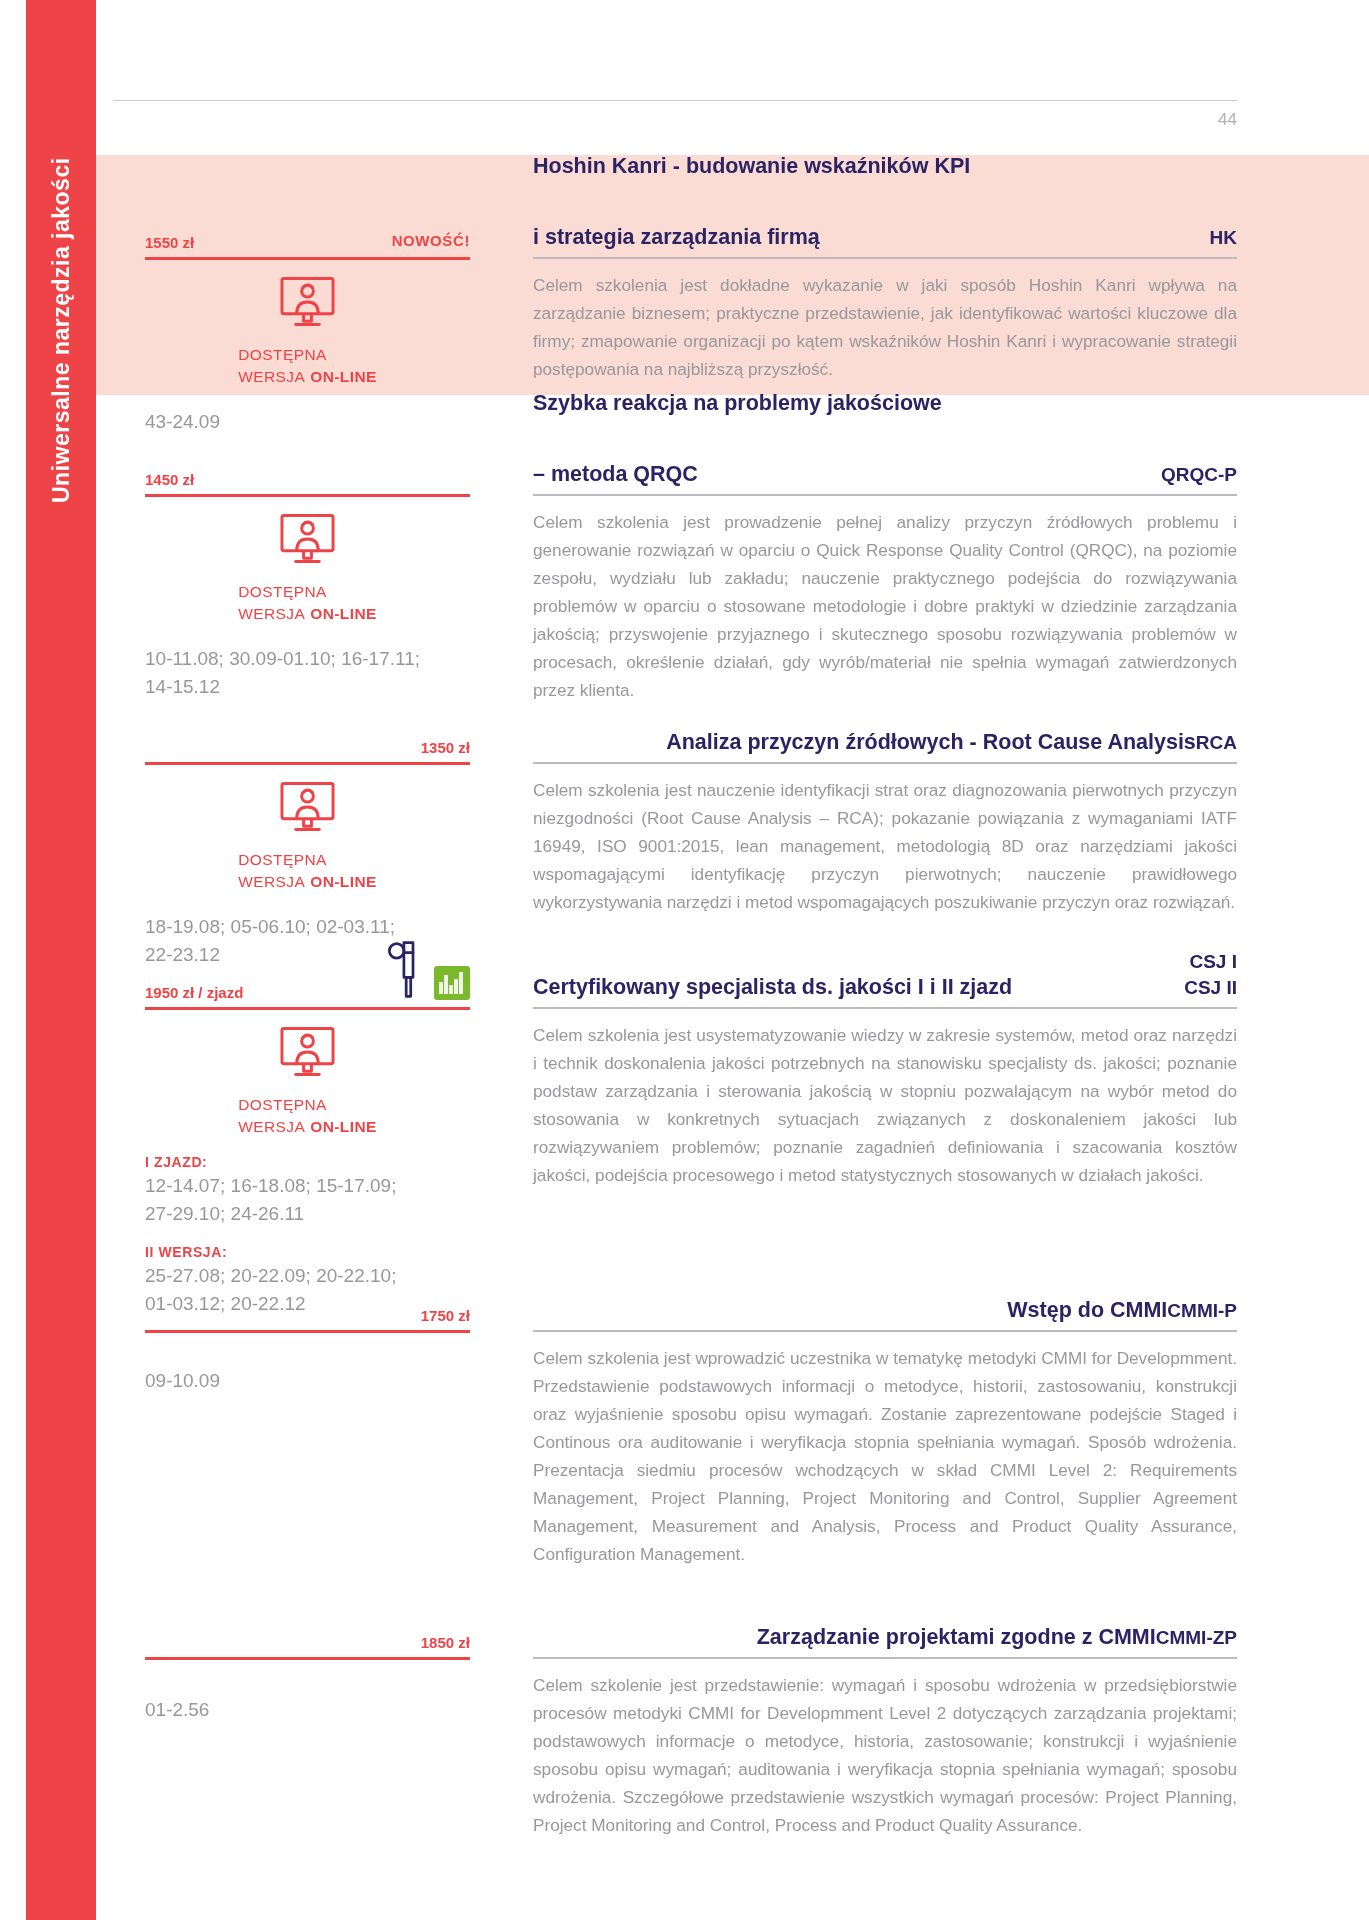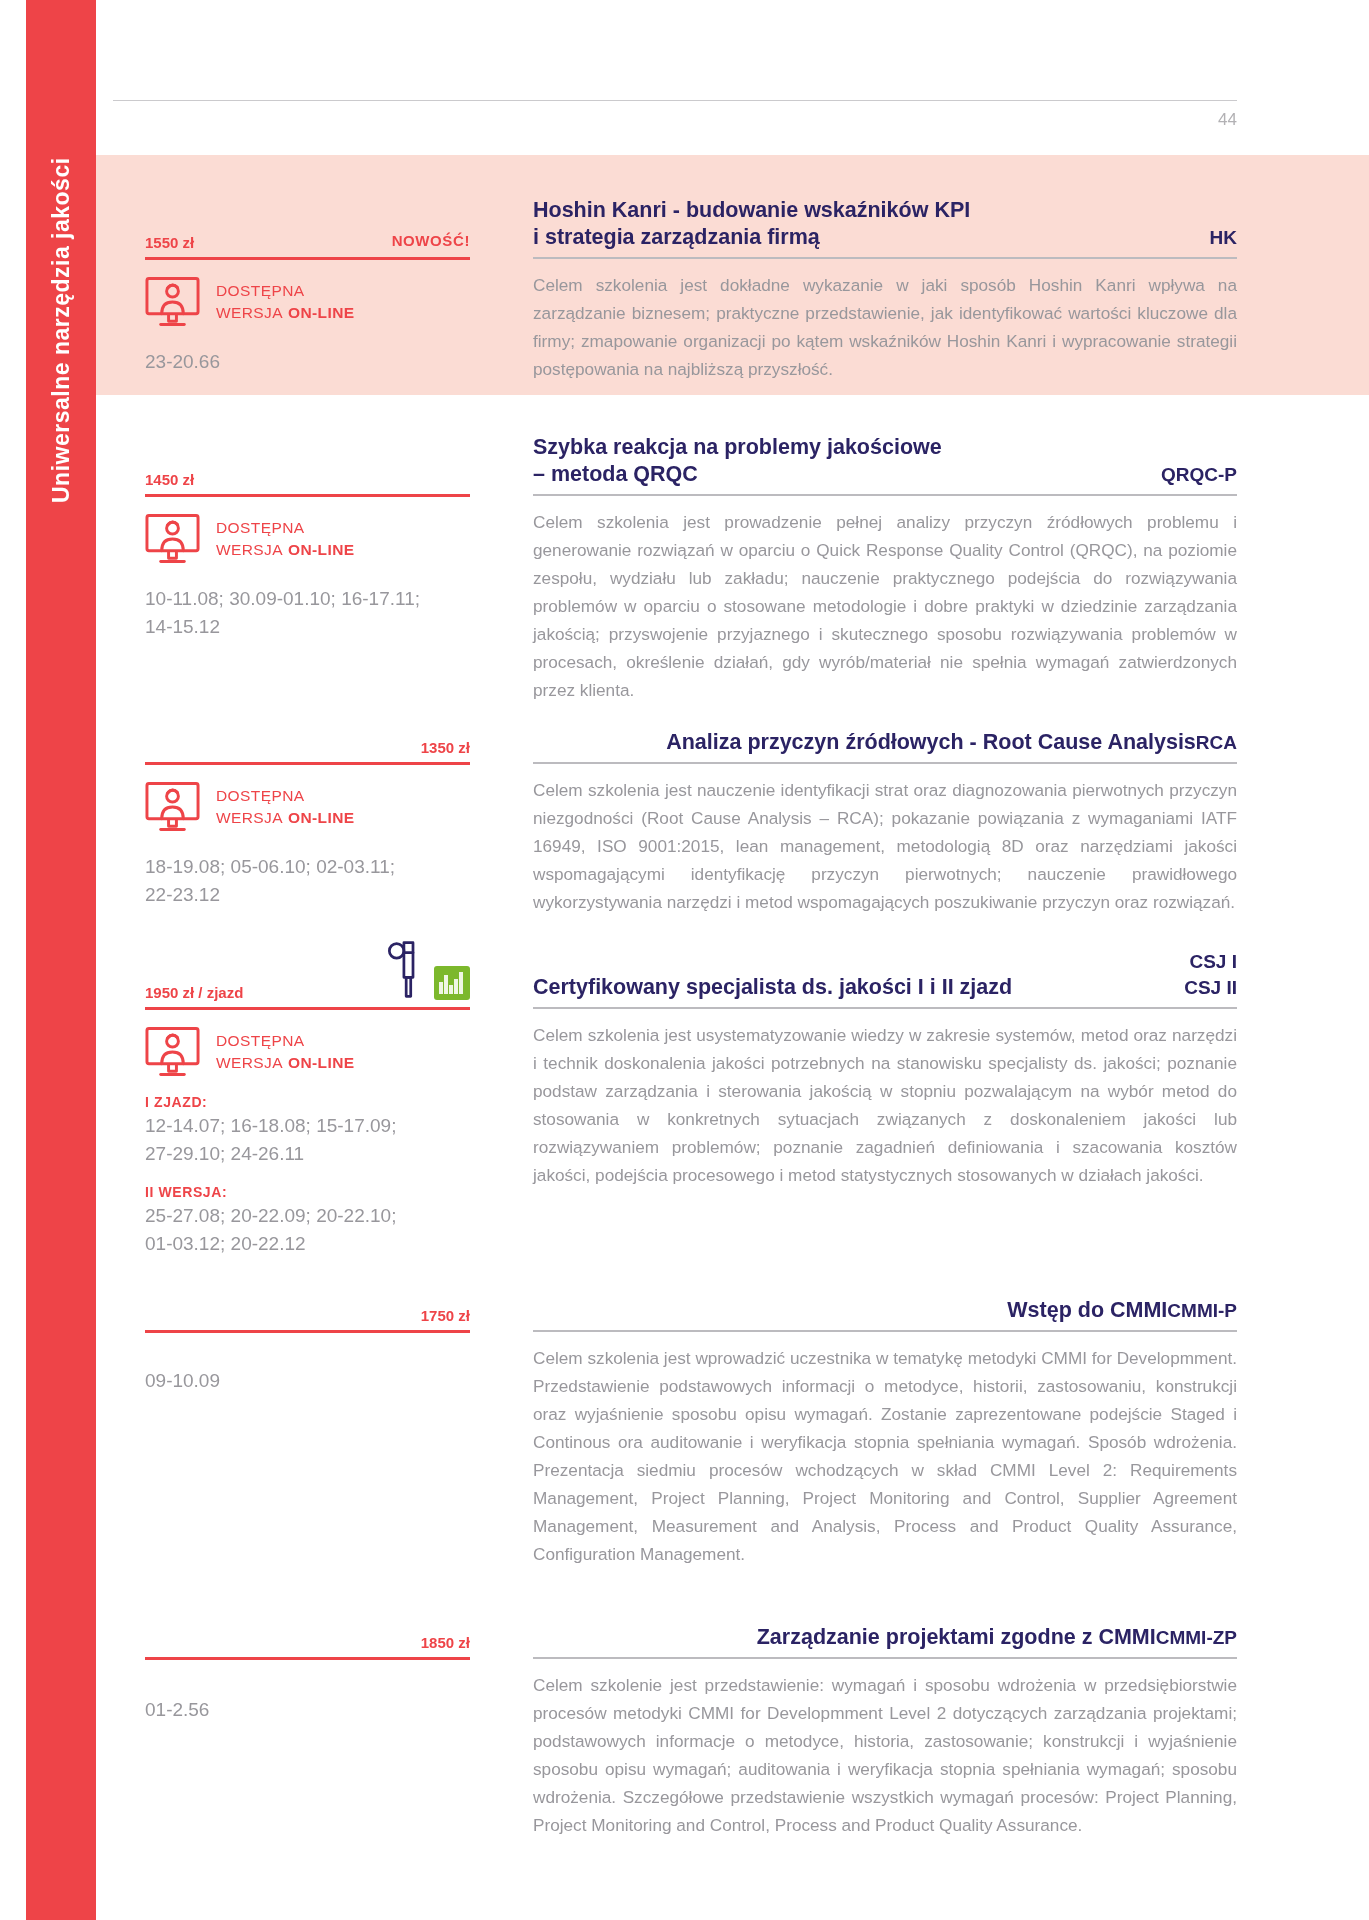--- a/index.html
+++ b/index.html
@@ -41,29 +41,29 @@
   .h2 .head{height:72px;}
   .h1 .head{height:46px;justify-content:flex-end;}
   .rule-red{height:3px;background:var(--accent-red,#ee4448);margin-top:6px;}
   .rule-gray{height:2px;background:var(--divider-gray,#bcbbbf);margin-top:6px;}
 
   .price{color:var(--accent-red,#ee4448);font-weight:bold;font-size:15px;white-space:nowrap;}
   .badge{color:var(--accent-red,#ee4448);font-weight:bold;font-size:15px;letter-spacing:.6px;padding-bottom:2px;}
   .icon-group{display:flex;align-items:flex-end;gap:14px;padding-bottom:1px;}
 
   .title{margin:0;color:var(--navy,#2b2364);font-weight:bold;font-size:21.5px;line-height:27px;}
-  .title .tl{display:block;}
+  .title .tl{display:block;margin-top:44px;}
   .codes{color:var(--navy,#2b2364);font-weight:bold;font-size:19px;line-height:26px;text-align:right;white-space:nowrap;}
 
   .desc{
     margin:12px 0 0 0;color:var(--body-gray,#98979c);
     font-size:17.2px;line-height:28px;text-align:justify;
   }
 
-  .online{display:flex;gap:16px;margin-top:16px;align-items:center;}
+  .online{display:flex;gap:16px;margin-top:16px;align-items:center;flex-direction:column;}
   .online-label{color:var(--accent-red,#ee4448);font-size:15.5px;line-height:22px;letter-spacing:.4px;}
   .online-label .ol1{display:block;}
   .online-label .ol2{display:block;}
   .online-label .ol2 b{margin-left:.32em;}
 
   .dates{color:var(--body-gray,#98979c);font-size:19px;line-height:28px;margin-top:20px;}
   .dates.tight{margin-top:2px;}
   .dates div{white-space:nowrap;}
   .zjazd-label{color:var(--accent-red,#ee4448);font-weight:bold;font-size:14px;letter-spacing:.6px;margin-top:16px;}
 </style>
@@ -95,21 +95,21 @@
           <path d="M17 38 C17 29 22 26 28 26 C34 26 39 29 39 38"></path>
           <path d="M24 39.5 v6 h8 v-6"></path>
           <path d="M16 49 h24"></path>
         </svg>
         <div class="online-label">
           <span class="ol1">DOSTĘPNA</span>
           <span class="ol2"><span>WERSJA</span><b>ON-LINE</b></span>
         </div>
       </div>
       <div class="dates">
-        <div>23-20.66</div>
+        <div>43-24.09</div>
       </div>
     </div>
     <div class="col-right">
       <div class="head">
         <h2 class="title">
           <span class="tl">Hoshin Kanri - budowanie wskaźników KPI</span>
           <span class="tl">i strategia zarządzania firmą</span>
         </h2>
         <div class="codes">
           <div>HK</div>

